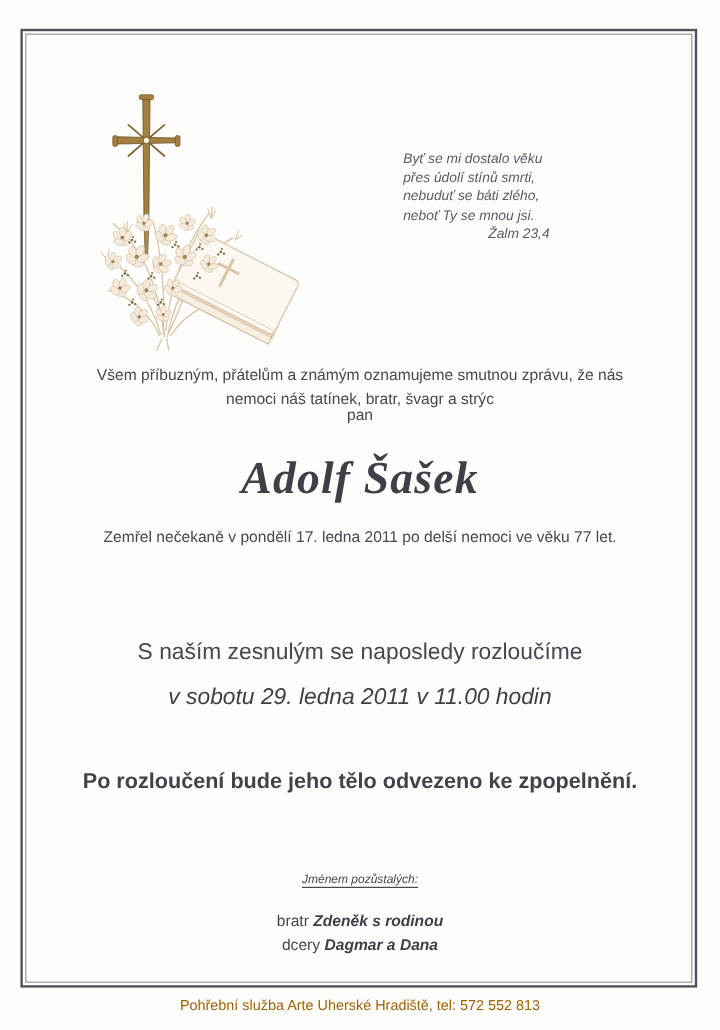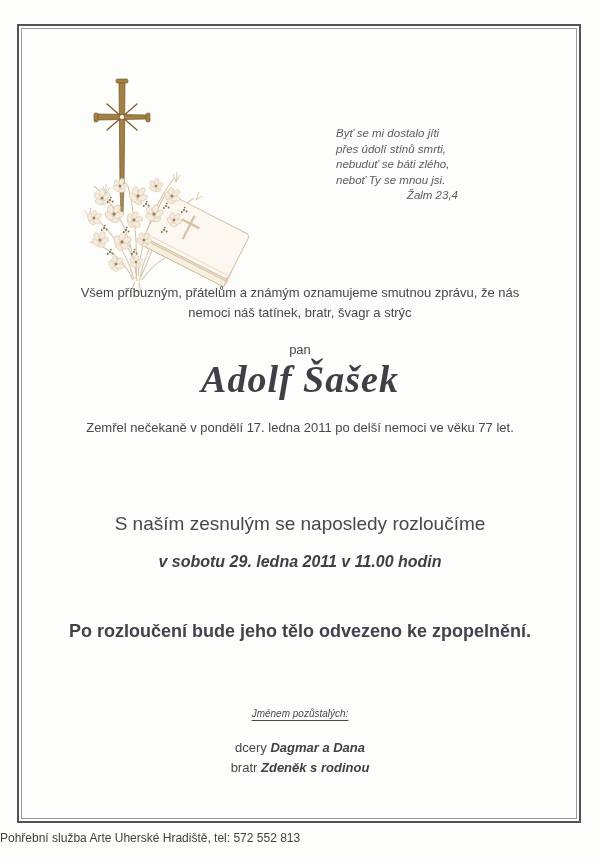--- a/index.html
+++ b/index.html
@@ -29,49 +29,51 @@
     position: absolute; left: 336px; top: 126px; width: 126px;
     font-style: italic;
     font-size: 11.5px; line-height: 15.5px;
     color: #5a5a64;
     text-align: left;
   }
   .quote .attribution { text-align: right; padding-right: 4px; }
   .cblock {
     position: absolute; left: 30px; right: 30px;
     text-align: center;
+    margin-top: 20px;
   }
   .announcement { top: 283px; font-size: 13px; line-height: 20px; }
-  .title-pan   { top: 342px; font-size: 13px; }
+  .title-pan   { top: 318px; font-size: 13px; }
   .deceased-name {
     top: 357px;
     font-size: 38px; line-height: 44px;
     font-weight: bold; font-style: italic;
     color: #3f3f48;
     letter-spacing: 1px;
     font-family: Liberation Serif, serif;
   }
   .death-info   { top: 420px; font-size: 13px; }
   .farewell-intro { top: 513px; font-size: 19px; }
   .farewell-when {
     top: 548px;
-    font-size: 16px; line-height: 28px;
-    font-weight: bold; font-style: italic;
+    font-size: 19px; line-height: 28px;
+    font-weight: normal; font-style: italic;
     color: #3f3f48;
   }
   .cremation { top: 621px; font-size: 18px; font-weight: bold; color: #42424b; }
   .mourners-heading {
     top: 708px; font-size: 10px; font-style: italic;
     }
   .mourners-heading span { text-decoration: underline; text-underline-offset: 3px; }
   .mourners { top: 738px; font-size: 13px; line-height: 20px; }
   .mourners .names { font-weight: bold; font-style: italic; color: #3f3f48; }
   .footer {
     position: absolute; left: 0; right: 0; top: 831px;
-    font-size: 12px; color: #404040;
+    text-align: center;
+    font-size: 12px; color: #a16207;
   }
 </style>
 </head>
 <body>
 
 <div class="frame-outer">
   <div class="frame-inner"></div>
 </div>
 
 <svg class="decoration" viewBox="0 0 212 218" aria-hidden="true">
@@ -164,21 +166,21 @@
     <use href="#specks" transform="translate(28,154)"></use>
     <use href="#specks" transform="translate(50,156)"></use>
     <use href="#specks" transform="translate(88,156)"></use>
     <use href="#specks" transform="translate(34,178)"></use>
     <use href="#specks" transform="translate(58,178)"></use>
     <use href="#specks" transform="translate(108,136)"></use>
   </g>
 </svg>
 
 <div class="quote">
-  <div>Byť se mi dostalo jíti</div>
+  <div>Byť se mi dostalo věku</div>
   <div>přes údolí stínů smrti,</div>
   <div>nebuduť se báti zlého,</div>
   <div>neboť Ty se mnou jsi.</div>
   <div class="attribution">Žalm 23,4</div>
 </div>
 
 <div class="cblock announcement">
   <div>Všem příbuzným, přátelům a známým oznamujeme smutnou zprávu, že nás</div>
   <div>nemoci náš tatínek, bratr, švagr a strýc</div>
 </div>
@@ -196,22 +198,22 @@
 </div>
 
 <div class="cblock cremation">Po rozloučení bude jeho tělo odvezeno ke zpopelnění.</div>
 
 <div class="cblock mourners-heading">
   <span>Jménem pozůstalých:</span>
 </div>
 
 <div class="cblock mourners">
   <div>
+    <span class="relation">bratr</span>
+    <span class="names">Zdeněk s rodinou</span>
+  </div>
+  <div>
     <span class="relation">dcery</span>
     <span class="names">Dagmar a Dana</span>
   </div>
-  <div>
-    <span class="relation">bratr</span>
-    <span class="names">Zdeněk s rodinou</span>
-  </div>
 </div>
 
 <div class="footer">Pohřební služba Arte Uherské Hradiště, tel: 572 552 813</div>
 
 </body></html>

